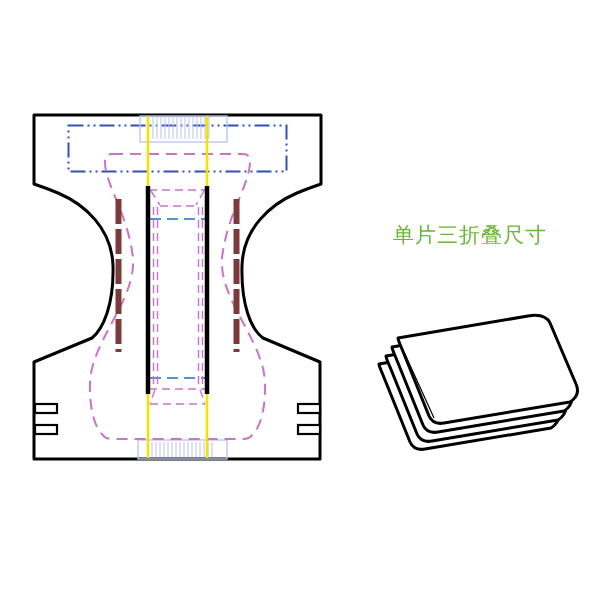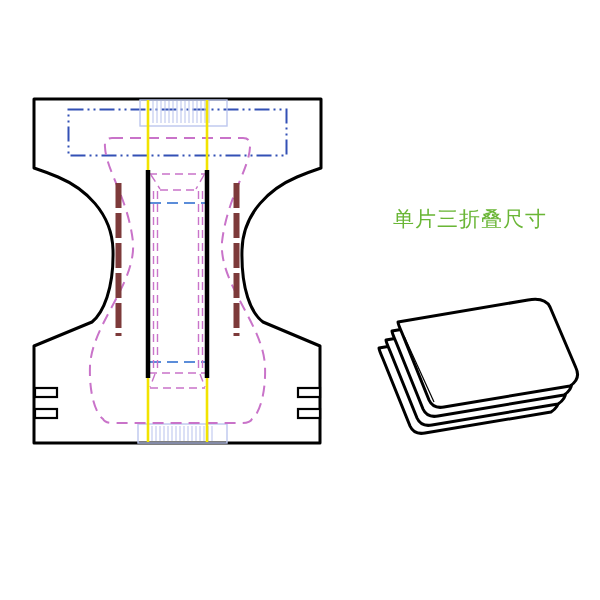--- a/index.html
+++ b/index.html
@@ -1,21 +1,21 @@
 <!DOCTYPE html>
 <html style="--c-page: #ffffff; --c-outline: #000000; --c-phantom: #3350b5; --c-hatch: #bdc7ee; --c-dash: #5b8dd9; --c-yellow: #f2e300; --c-pink: #c973c9; --c-maroon: #7d3a3a; --c-label: #6ab636;"><head>
 <meta charset="utf-8">
 <style>
   html,body{margin:0;padding:0;}
   body{
     width:600px;height:600px;position:relative;overflow:hidden;
     background:var(--c-page,#ffffff);
     font-family:"DejaVu Sans","Liberation Sans",sans-serif;
   }
-  .canvas{position:absolute;left:0;top:0;width:600px;height:515px;border-radius:6px;}
+  .canvas{position:absolute;left:0;top:16px;width:600px;height:515px;border-radius:6px;}
   svg.drawing{position:absolute;left:0;top:0;width:600px;height:600px;}
 
   
   .outline{fill:#ffffff;stroke:var(--c-outline,#000);stroke-width:3;stroke-linejoin:round;}
   .phantom{fill:none;stroke:var(--c-phantom,#3350b5);stroke-width:2;stroke-dasharray:15 4 2 4 2 4;}
   .hatchrect{fill:none;stroke:var(--c-hatch,#bdc7ee);stroke-width:1.4;}
   .hatchlines{stroke:var(--c-hatch,#bdc7ee);stroke-width:1.1;}
   .pink{fill:none;stroke:var(--c-pink,#c973c9);stroke-width:2;stroke-dasharray:11 7;}
   .pinkthin{fill:none;stroke:var(--c-pink,#c973c9);stroke-width:1.4;stroke-dasharray:8 5;}
   .bluedash{fill:none;stroke:var(--c-dash,#5b8dd9);stroke-width:2.2;stroke-dasharray:11 6;}

